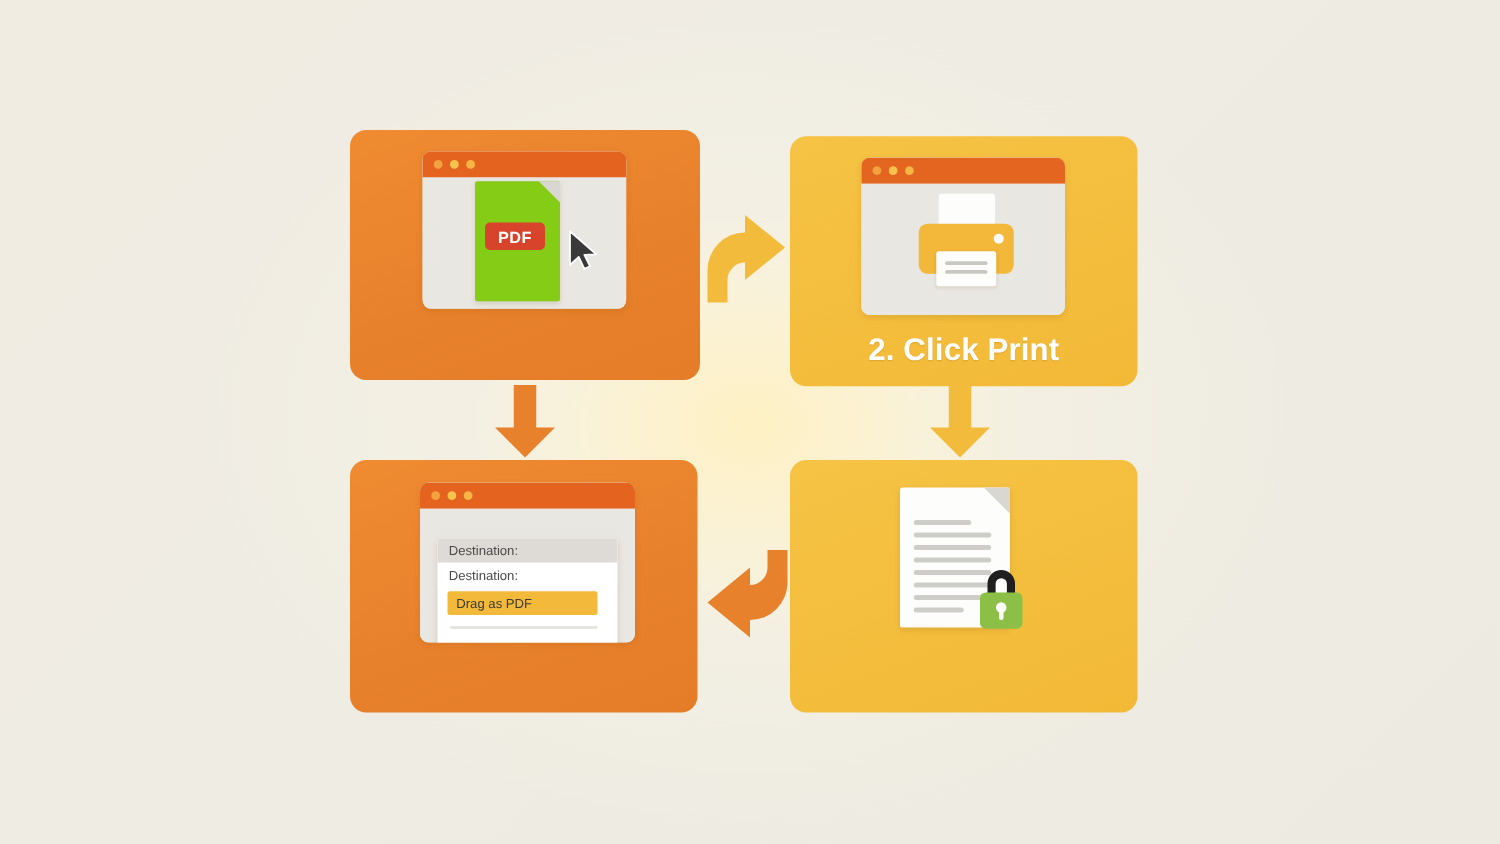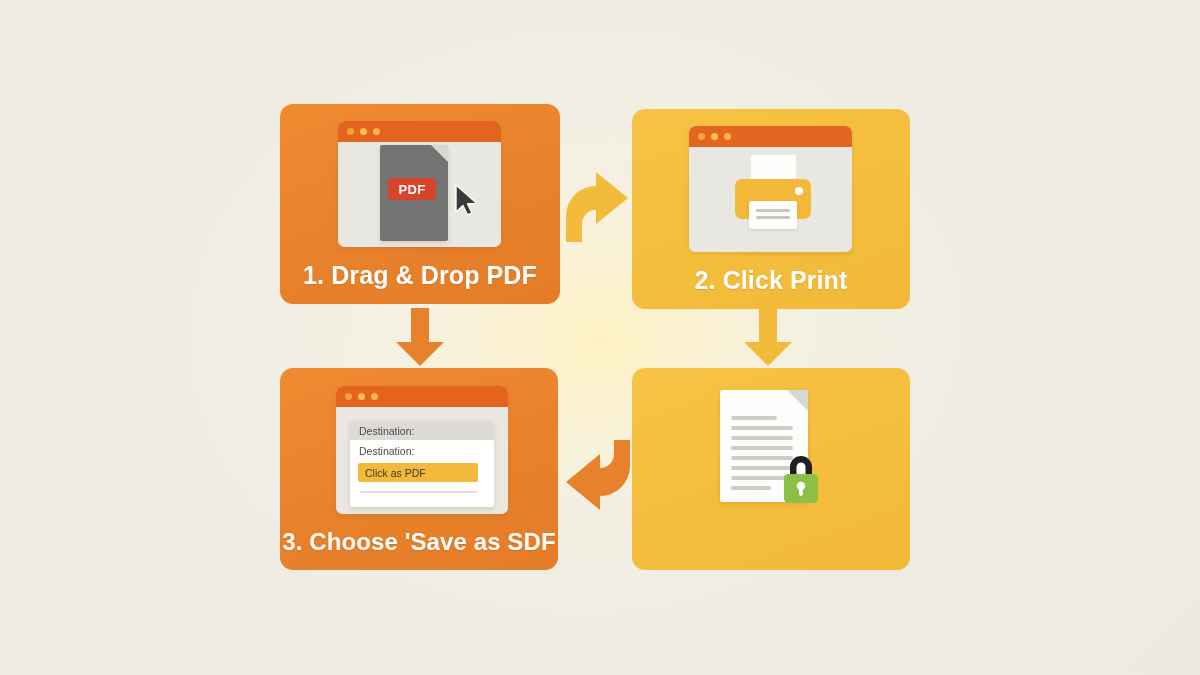--- a/index.html
+++ b/index.html
@@ -100,21 +100,21 @@
   .b2 { left: 57px;  top: 17px; width: 163px; height: 126px; }
   .b3 { left: 56px;  top: 18px; width: 172px; height: 128px; }
 
   
   .pdf-file {
     position: absolute;
     left: 42px;
     top: 3px;
     width: 68px;
     height: 96px;
-    background: #737373;
+    background: #84cc16;
     border-radius: 2px;
     box-shadow: 0 2px 4px rgba(120,70,10,0.16);
   }
   .pdf-file .fold {
     position: absolute;
     right: 0; top: 0;
     width: 0; height: 0;
     border-left: 17px solid transparent;
     border-top: 17px solid #d9d7d1;
   }
@@ -181,21 +181,21 @@
     background: #c9c7c1;
     border-radius: 2px;
   }
   .printer-out .ln.l1 { top: 8px; }
   .printer-out .ln.l2 { top: 15px; }
 
   
   .dialog {
     position: absolute;
     left: 14px;
-    top: 14px;
+    top: 24px;
     width: 144px;
     height: 86px;
     background: #ffffff;
     border-radius: 2px;
     box-shadow: 0 2px 5px rgba(120,70,10,0.16);
     overflow: hidden;
   }
   .dlg-row {
     position: absolute;
     left: 0; right: 0;
@@ -288,21 +288,20 @@
       <div class="browser-body">
         <div class="pdf-file">
           <span class="fold"></span>
           <span class="pdf-badge">PDF</span>
         </div>
         <svg class="cursor" viewBox="0 0 26 32">
           <path d="M2 1 L2 28 L9 21.5 L13.5 31 L18 29 L13.5 19.8 L23 19.5 Z" fill="#3a3a3a" stroke="#ffffff" stroke-width="1.4" stroke-linejoin="round"></path>
         </svg>
       </div>
     </div>
-    <div class="caption">1. Drag &amp; Drop PDF</div>
   </div>
 
   <div class="card card-yellow card-2">
     <div class="browser b2">
       <div class="browser-bar">
         <span class="dot d1"></span>
         <span class="dot d2"></span>
         <span class="dot d3"></span>
       </div>
       <div class="browser-body">
@@ -325,26 +324,25 @@
     <div class="browser b3">
       <div class="browser-bar">
         <span class="dot d1"></span>
         <span class="dot d2"></span>
         <span class="dot d3"></span>
       </div>
       <div class="browser-body">
         <div class="dialog">
           <div class="dlg-row r1">Destination:</div>
           <div class="dlg-row r2">Destination:</div>
-          <div class="dlg-highlight">Click as PDF</div>
+          <div class="dlg-highlight">Drag as PDF</div>
           <div class="dlg-divider"></div>
         </div>
       </div>
     </div>
-    <div class="caption">3. Choose 'Save as SDF</div>
   </div>
 
   <div class="card card-yellow card-4">
     <div class="doc-wrap">
       <div class="doc-page">
         <span class="fold"></span>
         <span class="doc-line" style="top:26px; width:46px;"></span>
         <span class="doc-line" style="top:36px; width:62px;"></span>
         <span class="doc-line" style="top:46px; width:62px;"></span>
         <span class="doc-line" style="top:56px; width:62px;"></span>

